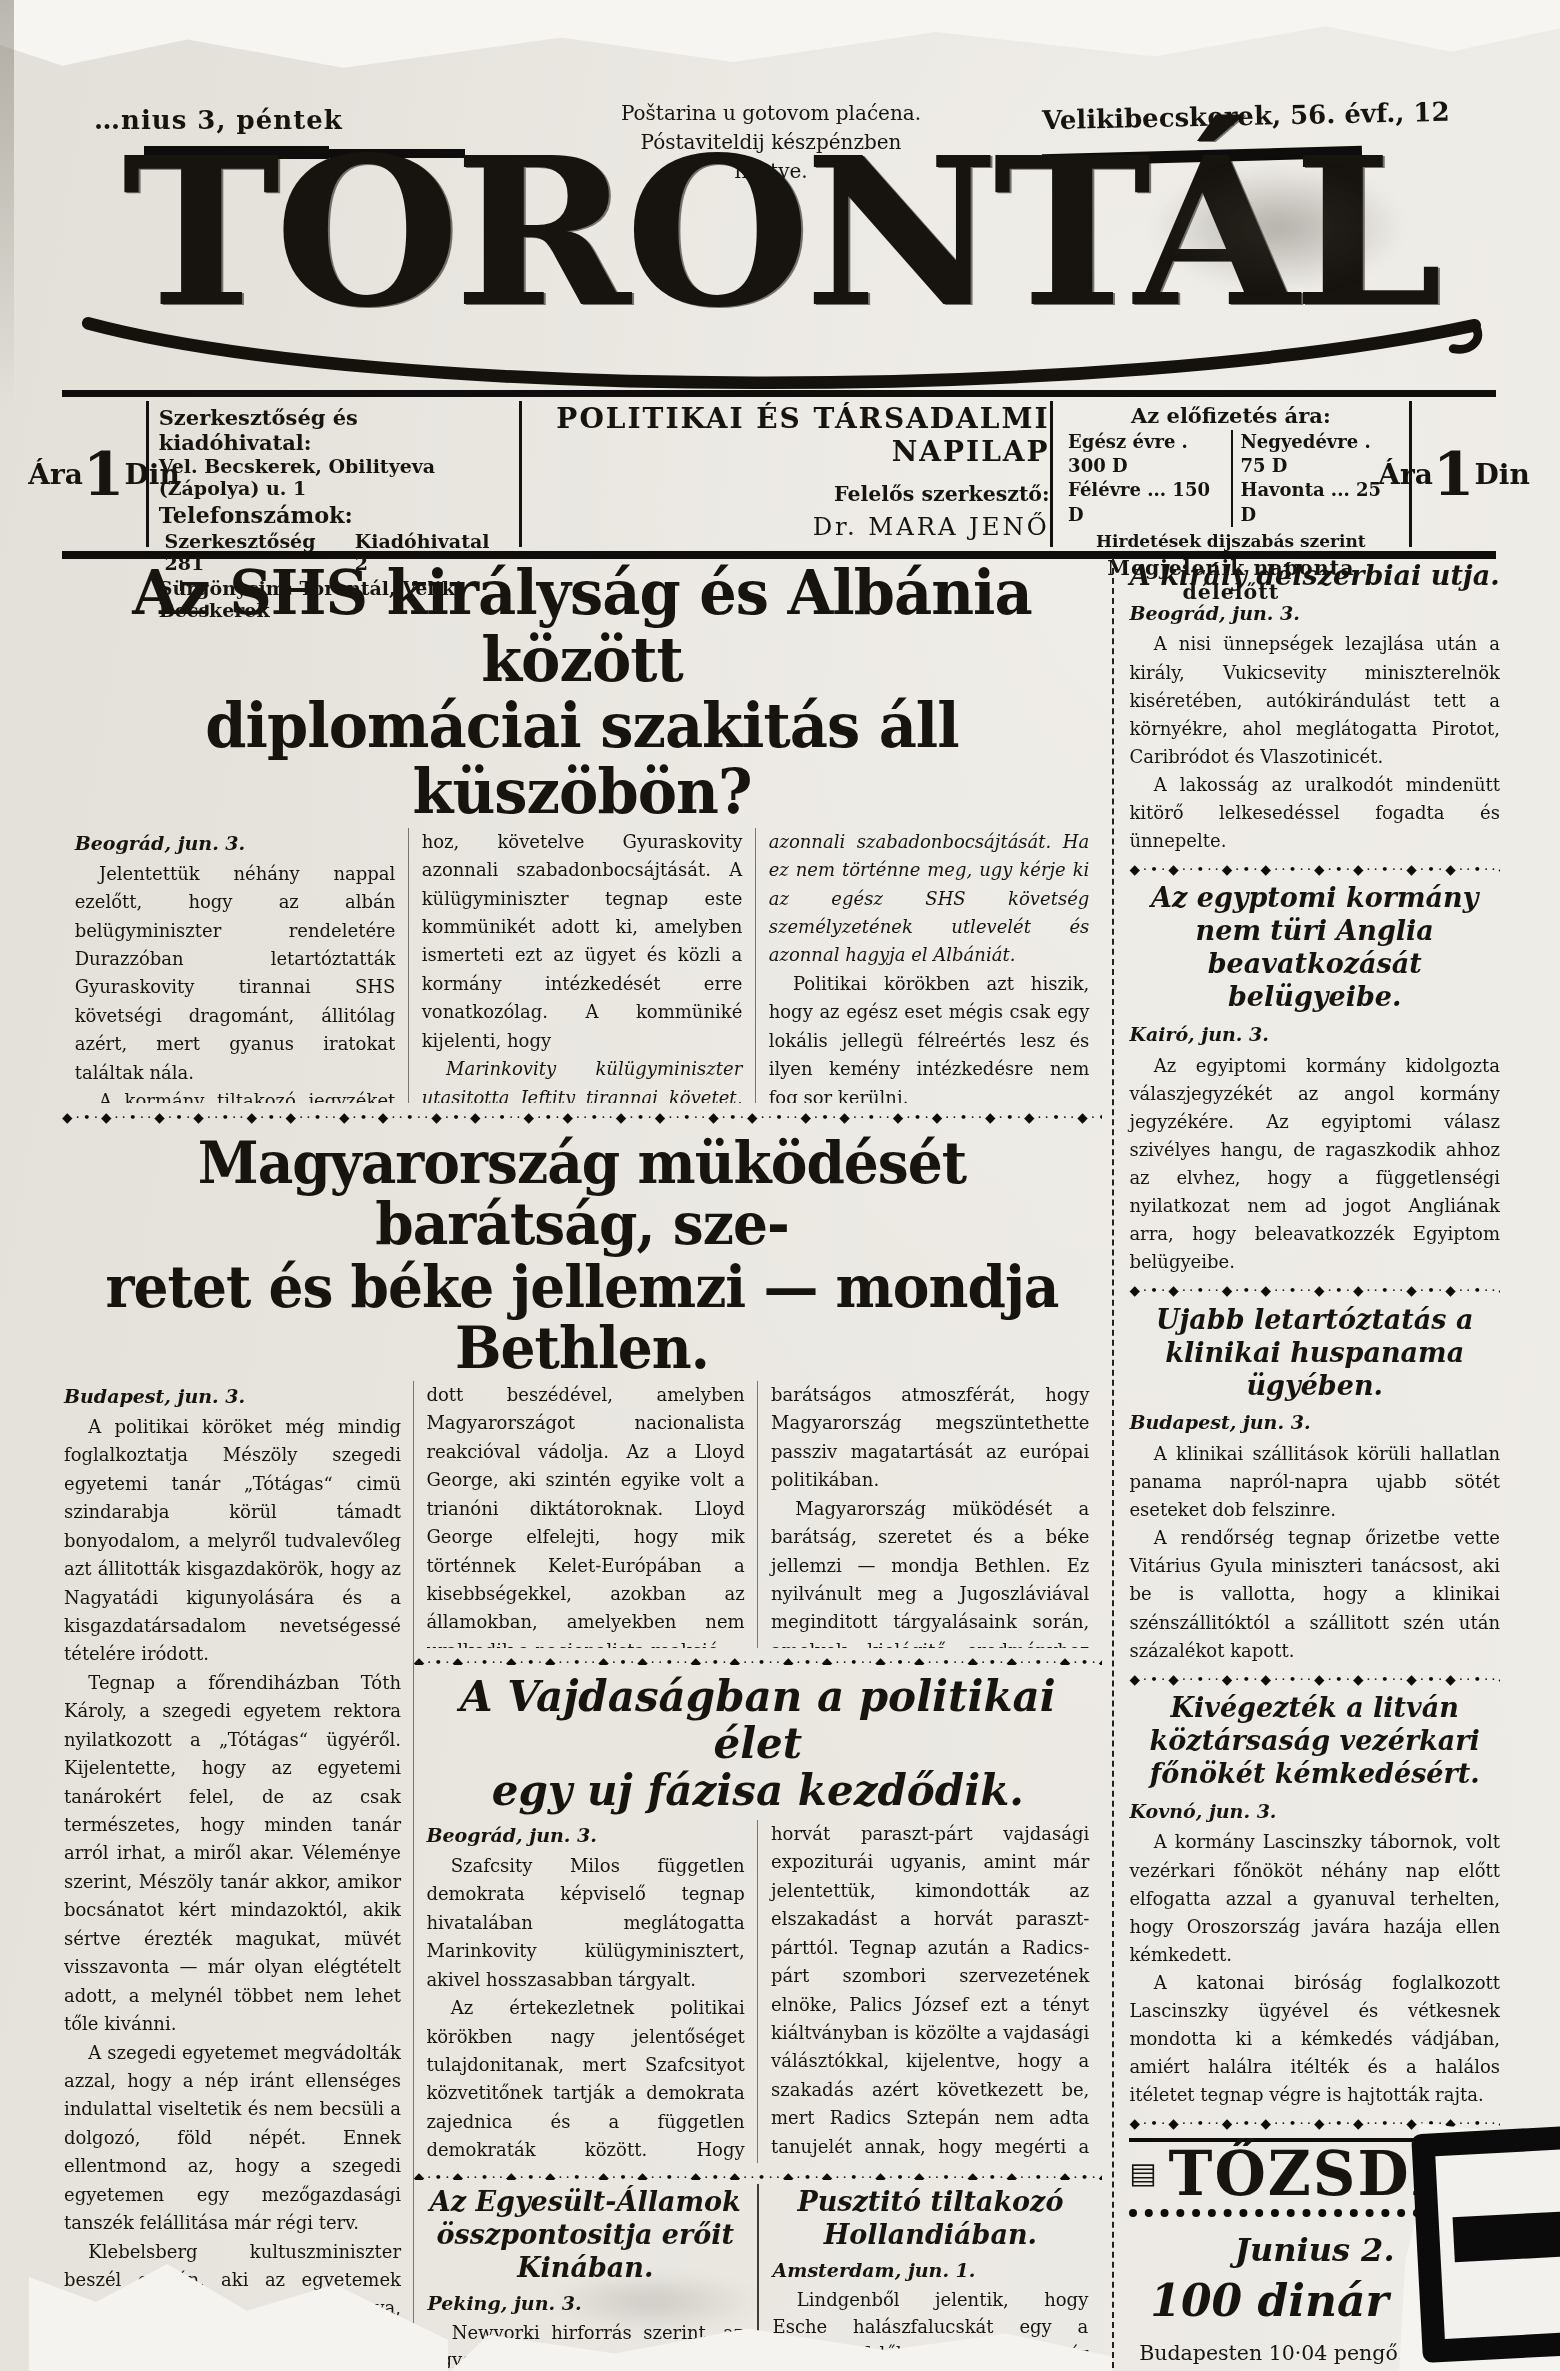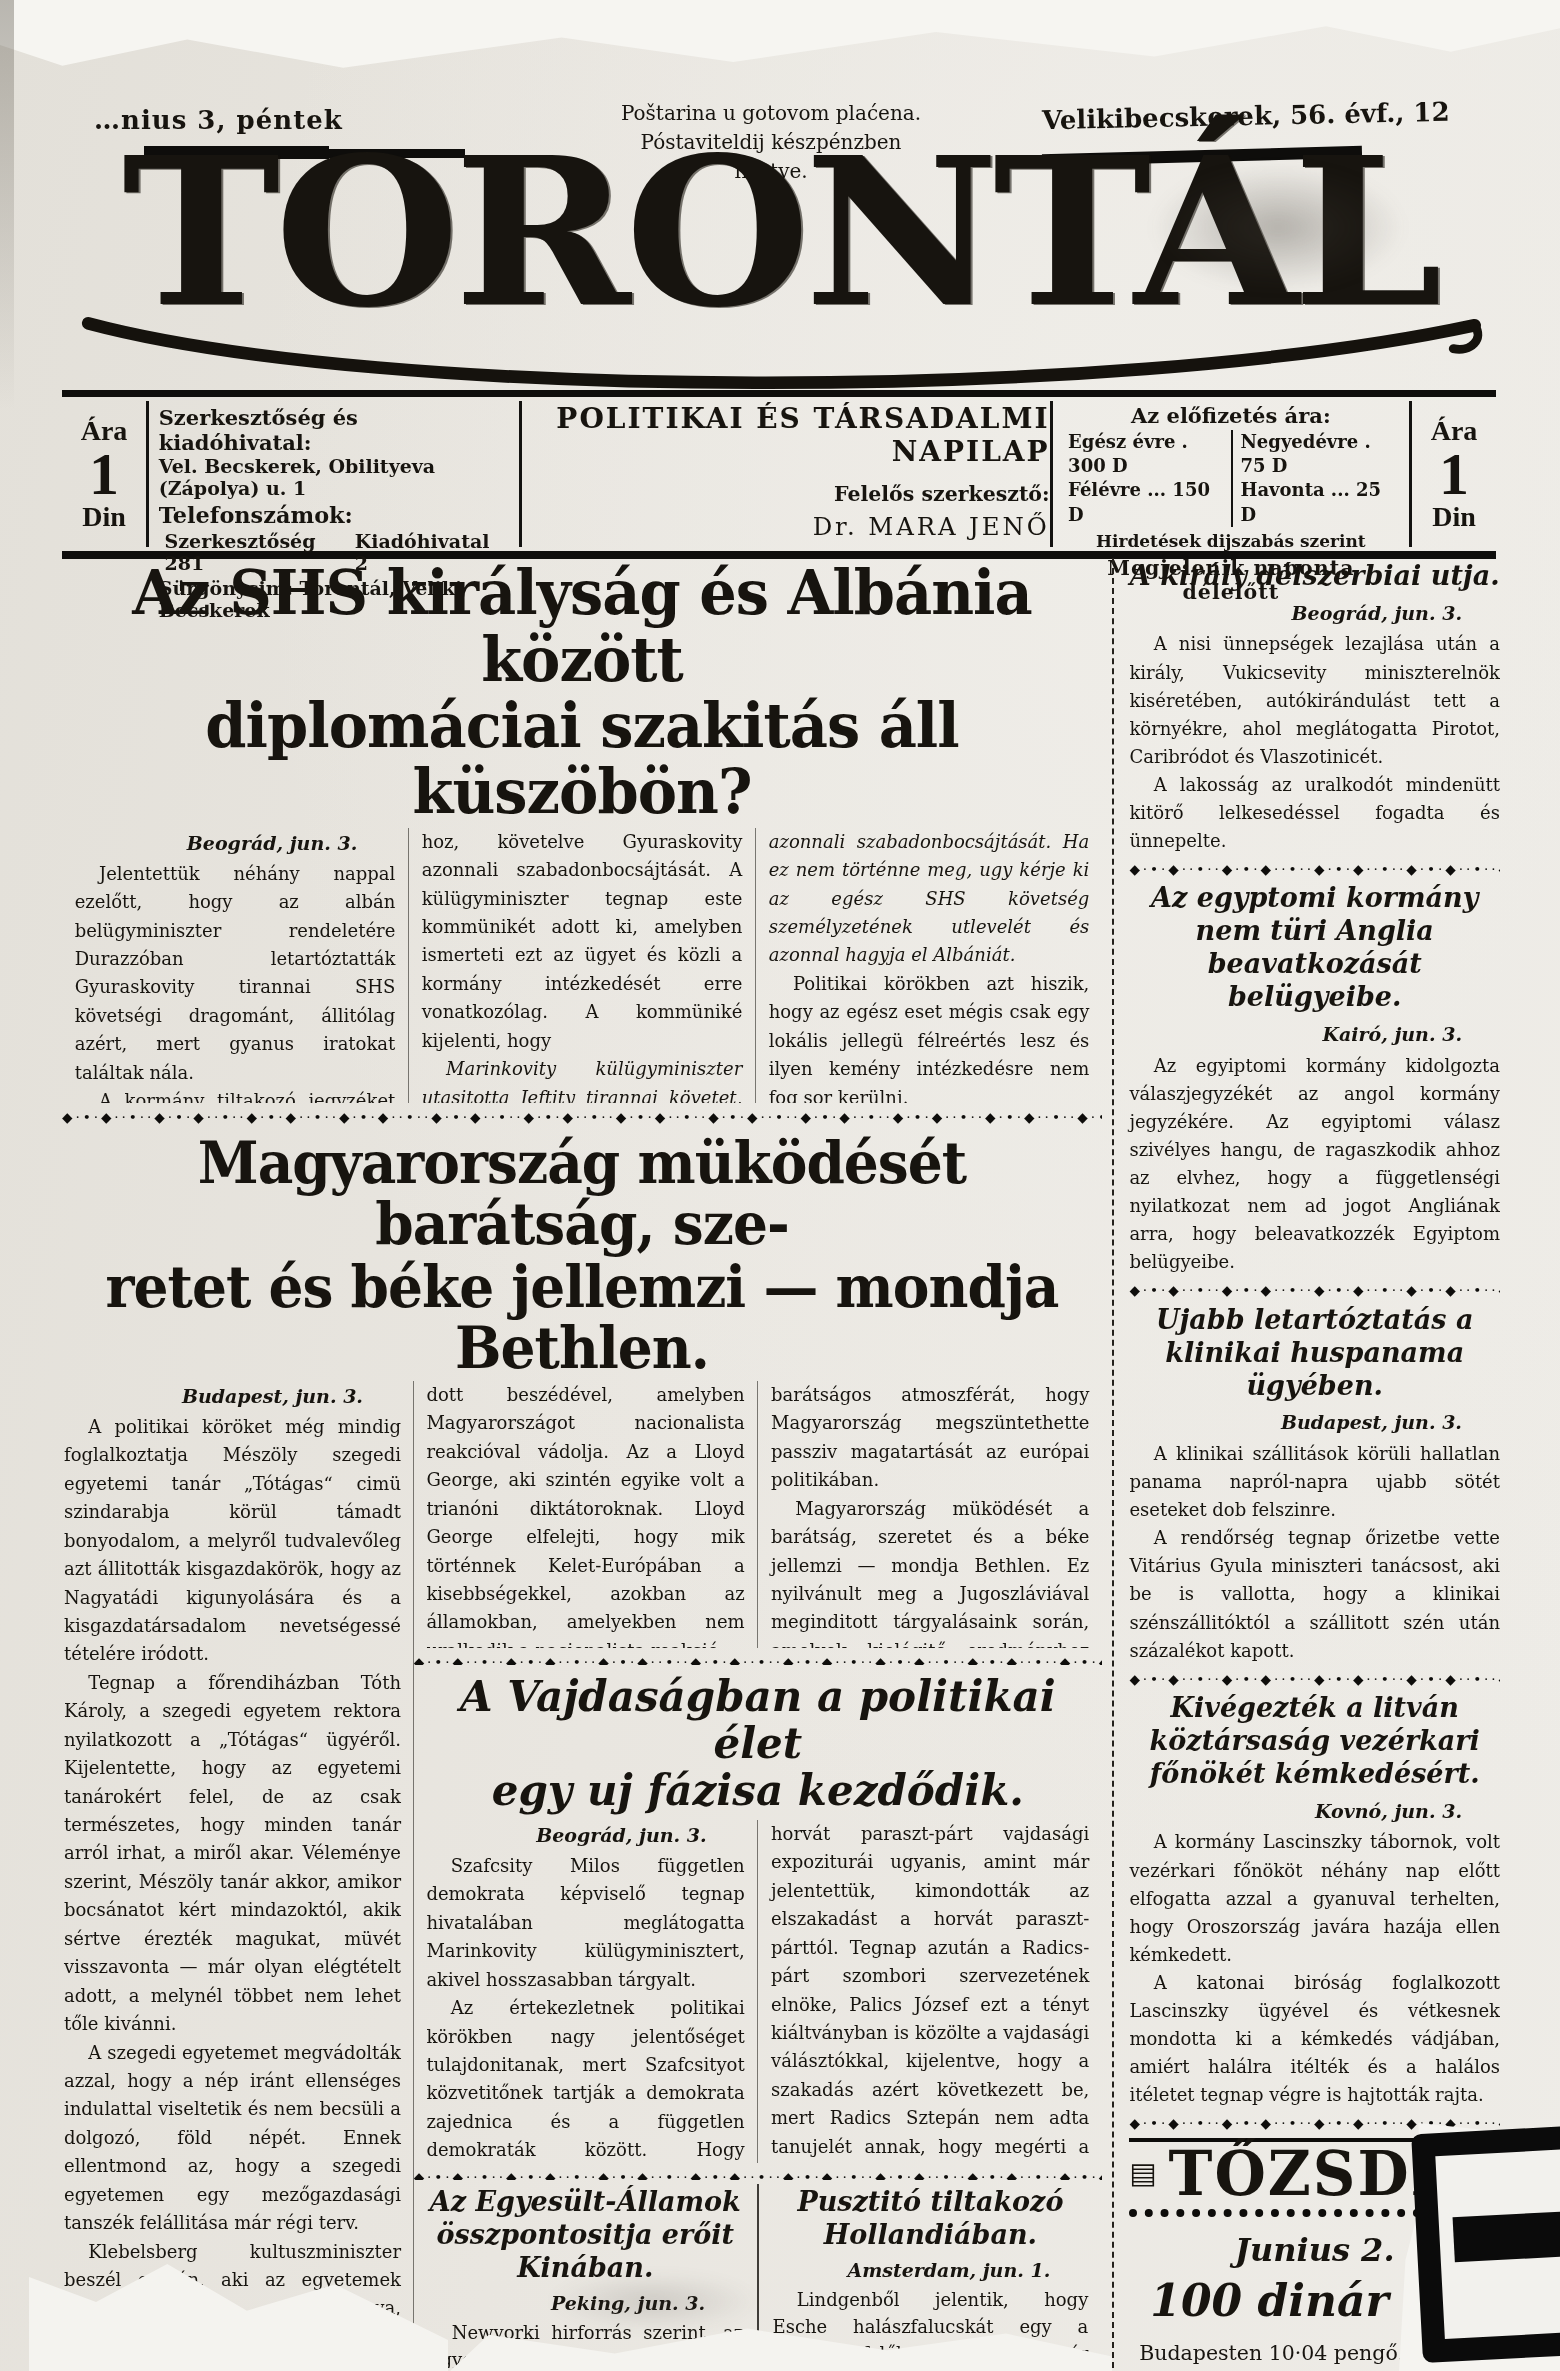--- a/index.html
+++ b/index.html
@@ -31,21 +31,21 @@
   .tm-bar-r{position:absolute;left:1042px;top:45px;width:320px;height:11.7px;background:#0e0d0b;transform:rotate(-1.5deg);}
   
   .masthead{position:absolute;top:125px;left:59px;width:1441px;height:261px;text-align:center;}
   .masthead-title{font-family:"DejaVu Serif",serif;font-weight:bold;font-size:217px;line-height:1.05;
       letter-spacing:-5.9px;white-space:nowrap;transform:scale(.98,.94);transform-origin:center top;
       text-shadow:2px 2px 0 rgba(20,16,10,.55);}
   .masthead svg{position:absolute;left:0;bottom:-27px;width:100%;height:117px;pointer-events:none;}
   
   .infobar{position:absolute;top:390px;left:62px;width:1434px;height:154px;
      border-top:7.8px solid #0f0e0c;border-bottom:8.8px solid #0f0e0c;display:flex;align-items:stretch;}
-  .ib-price{width:84px;display:flex;flex-direction:column;align-items:center;justify-content:center;font-weight:bold;font-family:Liberation Serif, serif;}
+  .ib-price{width:84px;display:flex;flex-direction:row;align-items:center;justify-content:center;font-weight:bold;}
   .ib-price .lab{font-size:28px;} .ib-price .val{font-size:60px;line-height:.9;} .ib-price .unit{font-size:28px;}
   .ib-sep{width:2.9px;background:#131210;margin:3.9px 0;}
   .ib-pub{width:351px;padding:7.8px 9.8px 3.9px;font-weight:bold;}
   .ib-pub .s1{font-size:21px;} .ib-pub .s2{font-size:19px;} .ib-pub .s3{font-size:22.4px;margin-top:2.9px;}
   .ib-pub .s4{display:flex;justify-content:space-between;padding:2px 5.9px 0;font-size:19px;}
   .ib-pub .s5{font-size:19px;margin-top:2.9px;}
   .ib-center{flex:1;text-align:right;padding-top:5px;}
   .ib-type{font-size:28px;font-weight:bold;letter-spacing:2px;}
   .ib-edlab{font-size:20.5px;font-weight:bold;margin-top:13.7px;}
   .ib-edname{font-size:24.4px;letter-spacing:2.9px;margin-top:6px;}
@@ -61,21 +61,21 @@
   .left-region{width:1040px;min-width:1040px;display:flex;flex-direction:column;}
   .sidebar{flex:1;margin-left:9.8px;border-left:2.9px dashed #23201b;padding-left:15.6px;overflow:hidden;}
   .headline-xl{text-align:center;font-weight:bold;font-size:59px;line-height:1.06;letter-spacing:-1px;
      transform:scaleY(1.06);transform-origin:center top;margin:2px 0 15.6px;}
   .orn{font-size:13.7px;letter-spacing:2.9px;white-space:nowrap;overflow:hidden;text-align:center;
      color:#0e0d0b;height:21.5px;line-height:21.5px;margin:3.9px 0 2px;}
   .cols{display:flex;}
   .ncol{flex:1;padding:0 12.7px;font-size:18px;line-height:1.58;text-align:justify;}
   .ncol+.ncol{border-left:1px solid rgba(25,23,18,.55);}
   .shs-cols{height:275px;overflow:hidden;margin-top:2px;}
-  .dateline{font-style:italic;font-weight:bold;text-align:right;padding-right:2em;font-size:19px;margin:0 0 2px;}
+  .dateline{font-style:italic;font-weight:bold;text-align:left;padding-right:2em;font-size:19px;margin:0 0 2px;}
   .para{margin:0;text-indent:1.35em;}
   .noind{text-indent:0;}
   .em-it{font-style:italic;}
   .lower{display:flex;flex:1;overflow:hidden;}
   .colA{width:337px;min-width:337px;padding:0 11.7px 0 2px;border-right:1px solid rgba(25,23,18,.55);
         font-size:18px;line-height:1.58;text-align:justify;overflow:hidden;}
   .right-lower{flex:1;display:flex;flex-direction:column;overflow:hidden;}
   .bethlen-cols{height:441px;overflow:hidden;}
   .headline-it{text-align:center;font-weight:bold;font-style:italic;font-size:42px;line-height:1.12;margin:5.9px 0 5.9px;}
   .vj-cols{height:343px;overflow:hidden;font-size:17.6px;}

